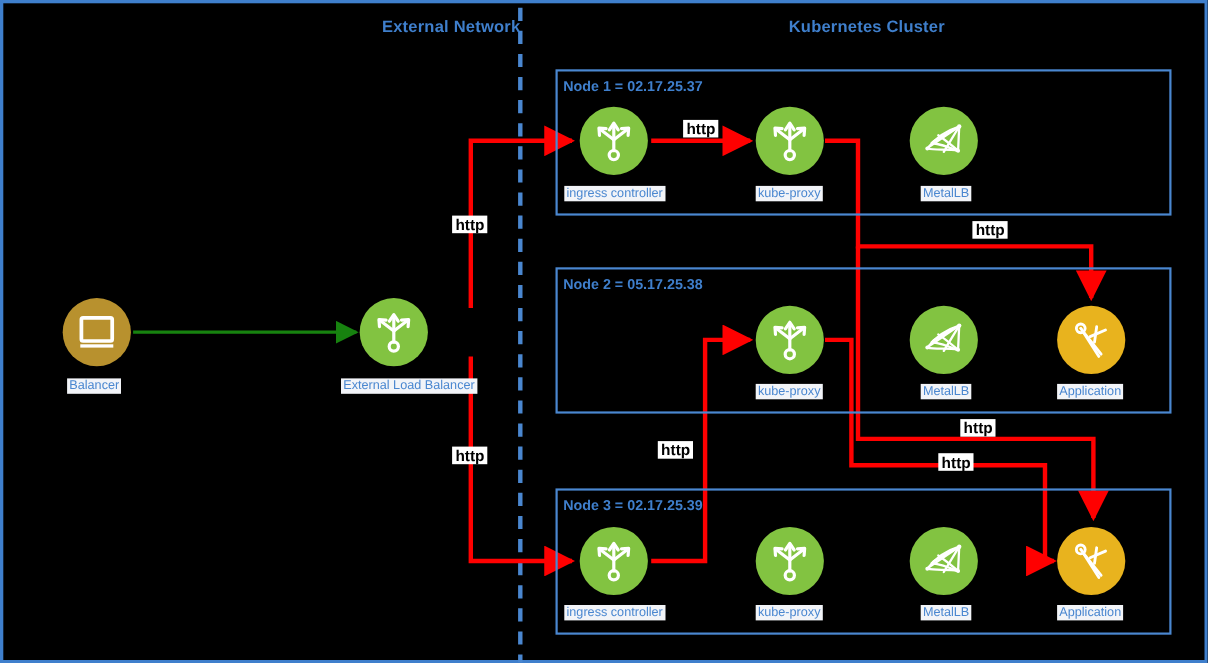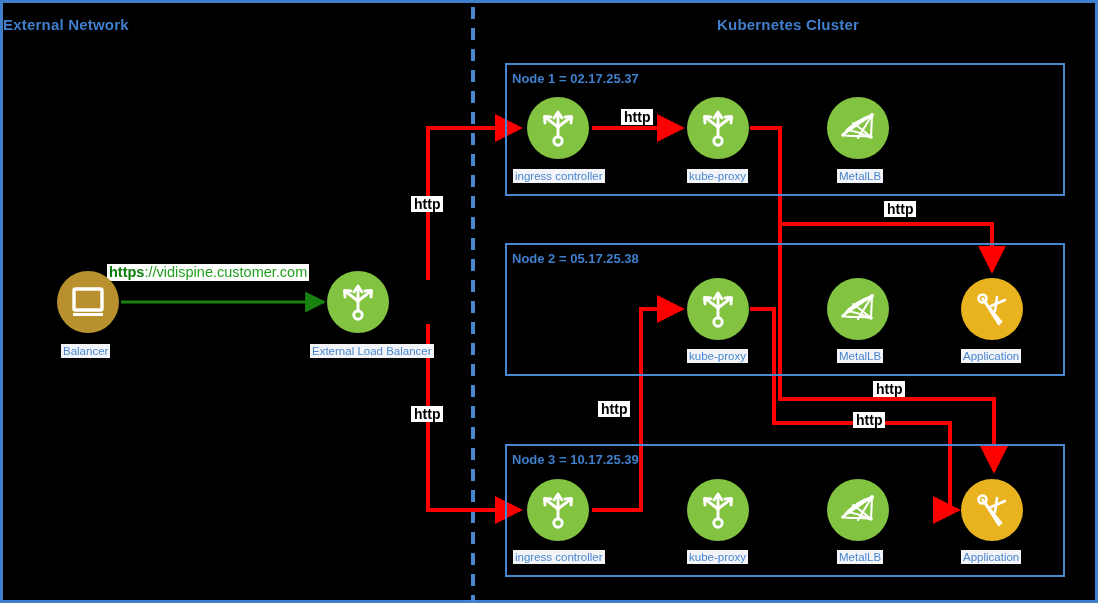--- a/index.html
+++ b/index.html
@@ -68,24 +68,23 @@
     <path d="M 425,321 L 425,507 L 517,507" fill="none" stroke="#ff0000" stroke-width="4" marker-end="url(#arrRed)"></path>
 
     <path d="M 589,507 L 638,507 L 638,306 L 679,306" fill="none" stroke="#ff0000" stroke-width="4" marker-end="url(#arrRed)"></path>
 
     <path d="M 747,306 L 771,306 L 771,420 L 947,420 L 947,507" fill="none" stroke="#ff0000" stroke-width="4"></path>
     <path d="M 947,507 L 955,507" fill="none" stroke="#ff0000" stroke-width="4" marker-end="url(#arrRed)"></path>
 
     <path d="M 777,221 L 777,396 L 991,396 L 991,468" fill="none" stroke="#ff0000" stroke-width="4" marker-end="url(#arrRed)"></path>
   </svg>
 
-  <div class="zone-title" style="left:0;top:13px;width:470px;text-align:left;">External Network</div>
+  <div class="zone-title" style="left:0;top:13px;width:470px;text-align:right;">External Network</div>
   <div class="zone-title" style="left:472px;top:13px;width:626px;text-align:center;">Kubernetes Cluster</div>
 
-  <div class="url-label" style="left:104px;top:261px;"><b>https</b><span>://vidispine.customer.com</span></div>
 
   <div class="comp brown" style="left:54px;top:268px;">
     <svg viewBox="0 0 62 62">
       <rect x="17" y="18" width="28" height="21" rx="1.5" fill="none" stroke="#fff" stroke-width="3.4"></rect>
       <rect x="16" y="42" width="30" height="3" fill="#fff"></rect>
     </svg>
   </div>
   <div class="comp-label" style="left:58px;top:341px;">Balancer</div>
 
   <div class="comp green" style="left:324px;top:268px;">
@@ -196,21 +195,21 @@
         <path d="M30 28 L44 22"></path>
         <path d="M36 19 L34 33"></path>
       </g>
       <circle cx="21.5" cy="20.5" r="4" fill="none" stroke="#fff" stroke-width="2.6"></circle>
       <circle cx="21.5" cy="20.5" r="1.3" fill="#fff"></circle>
     </svg>
   </div>
   <div class="comp-label" style="left:958px;top:346px;">Application</div>
 
   <div class="node-box" style="left:502px;top:441px;width:560px;height:133px;"></div>
-  <div class="node-title" style="left:509px;top:449px;">Node 3 = 10.17.25.39</div>
+  <div class="node-title" style="left:509px;top:449px;">Node 3 = 02.17.25.39</div>
 
   <div class="comp green" style="left:524px;top:476px;">
     <svg viewBox="0 0 62 62">
       <g fill="none" stroke="#fff" stroke-width="2.9" stroke-linecap="round" stroke-linejoin="round">
         <path d="M31 40 L31 17"></path>
           <path d="M27 21 L31 15 L35 21"></path>
         <path d="M31 30 L18 20"></path>
           <path d="M18 26 L17.5 19.5 L24 20"></path>
         <path d="M31 30 L44 20"></path>
           <path d="M44 26 L44.5 19.5 L38 20"></path>

